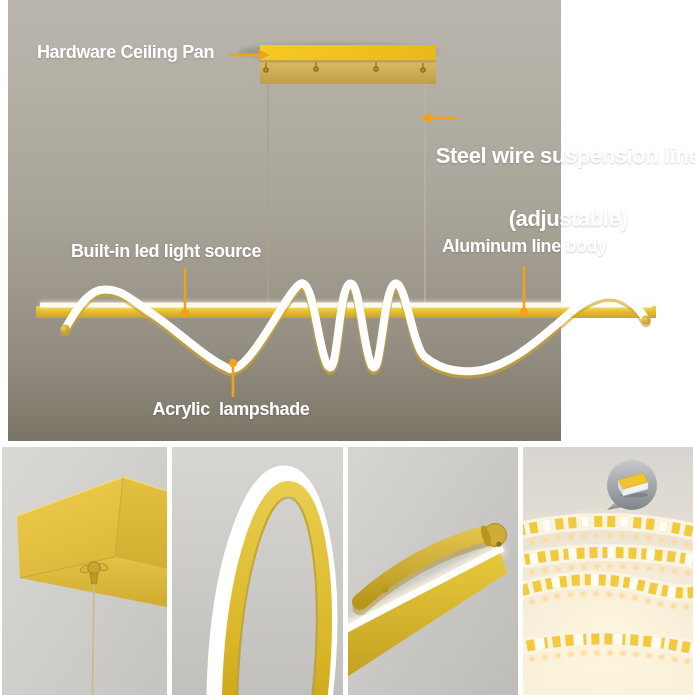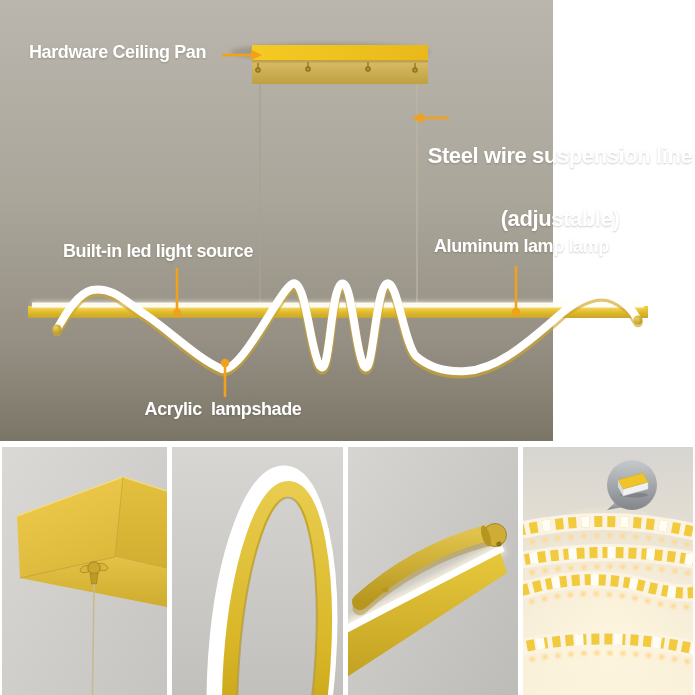--- a/index.html
+++ b/index.html
@@ -1,19 +1,19 @@
 <!DOCTYPE html>
 <html><head>
 <meta charset="utf-8">
 <style>
   html,body{margin:0;padding:0;background:#ffffff;}
   .stage{position:relative;width:695px;height:695px;overflow:hidden;
          font-family:"Liberation Sans","DejaVu Sans",sans-serif;background:#ffffff;}
   
-  .diagram{position:absolute;left:0;top:0;width:553px;height:441px;
+  .diagram{position:absolute;left:8px;top:0;width:553px;height:441px;
            background:linear-gradient(180deg,#bab6ae 0%,#aba69a 45%,#948f82 78%,#847f71 92%,#7a7567 100%);}
   .diagram svg{position:absolute;left:0;top:0;}
   .lbl{position:absolute;color:#ffffff;font-weight:700;font-size:18px;line-height:21px;
        letter-spacing:-0.4px;white-space:pre;text-shadow:0 1px 2px rgba(60,55,40,.25);}
   .lbl.center{transform:translateX(-50%);text-align:center;}
   #lbl-steel{font-size:22px;}
   
   .gallery{position:absolute;left:0;top:441px;width:695px;height:254px;background:#ffffff;}
   .panel{position:absolute;top:6px;height:248px;overflow:hidden;background:#d0cecb;}
   .panel svg{display:block;}
@@ -117,21 +117,21 @@
         </g>
       </g>
     </svg>
 
     <div class="lbl" style="left:29px;top:42px;">Hardware Ceiling Pan</div>
     <div class="lbl center" id="lbl-steel" style="left:560px;top:103px;">
       <div>Steel wire suspension line</div>
       <div>(adjustable)</div>
     </div>
     <div class="lbl" style="left:48px;top:241px;margin-left:15px;">Built-in led light source</div>
-    <div class="lbl" style="left:434px;top:236px;">Aluminum lamp lamp</div>
+    <div class="lbl" style="left:434px;top:236px;">Aluminum line body</div>
     <div class="lbl center" style="left:207px;top:399px;margin-left:16px;">Acrylic  lampshade</div>
   </div>
 
   <div class="gallery">
 
     <div class="panel" id="panel-1">
       <svg width="165" height="248" viewBox="0 0 165 248">
         <defs>
           <linearGradient id="p1bg" x1="0" y1="0" x2="1" y2="1">
             <stop offset="0" stop-color="#dbd9d6"></stop>

